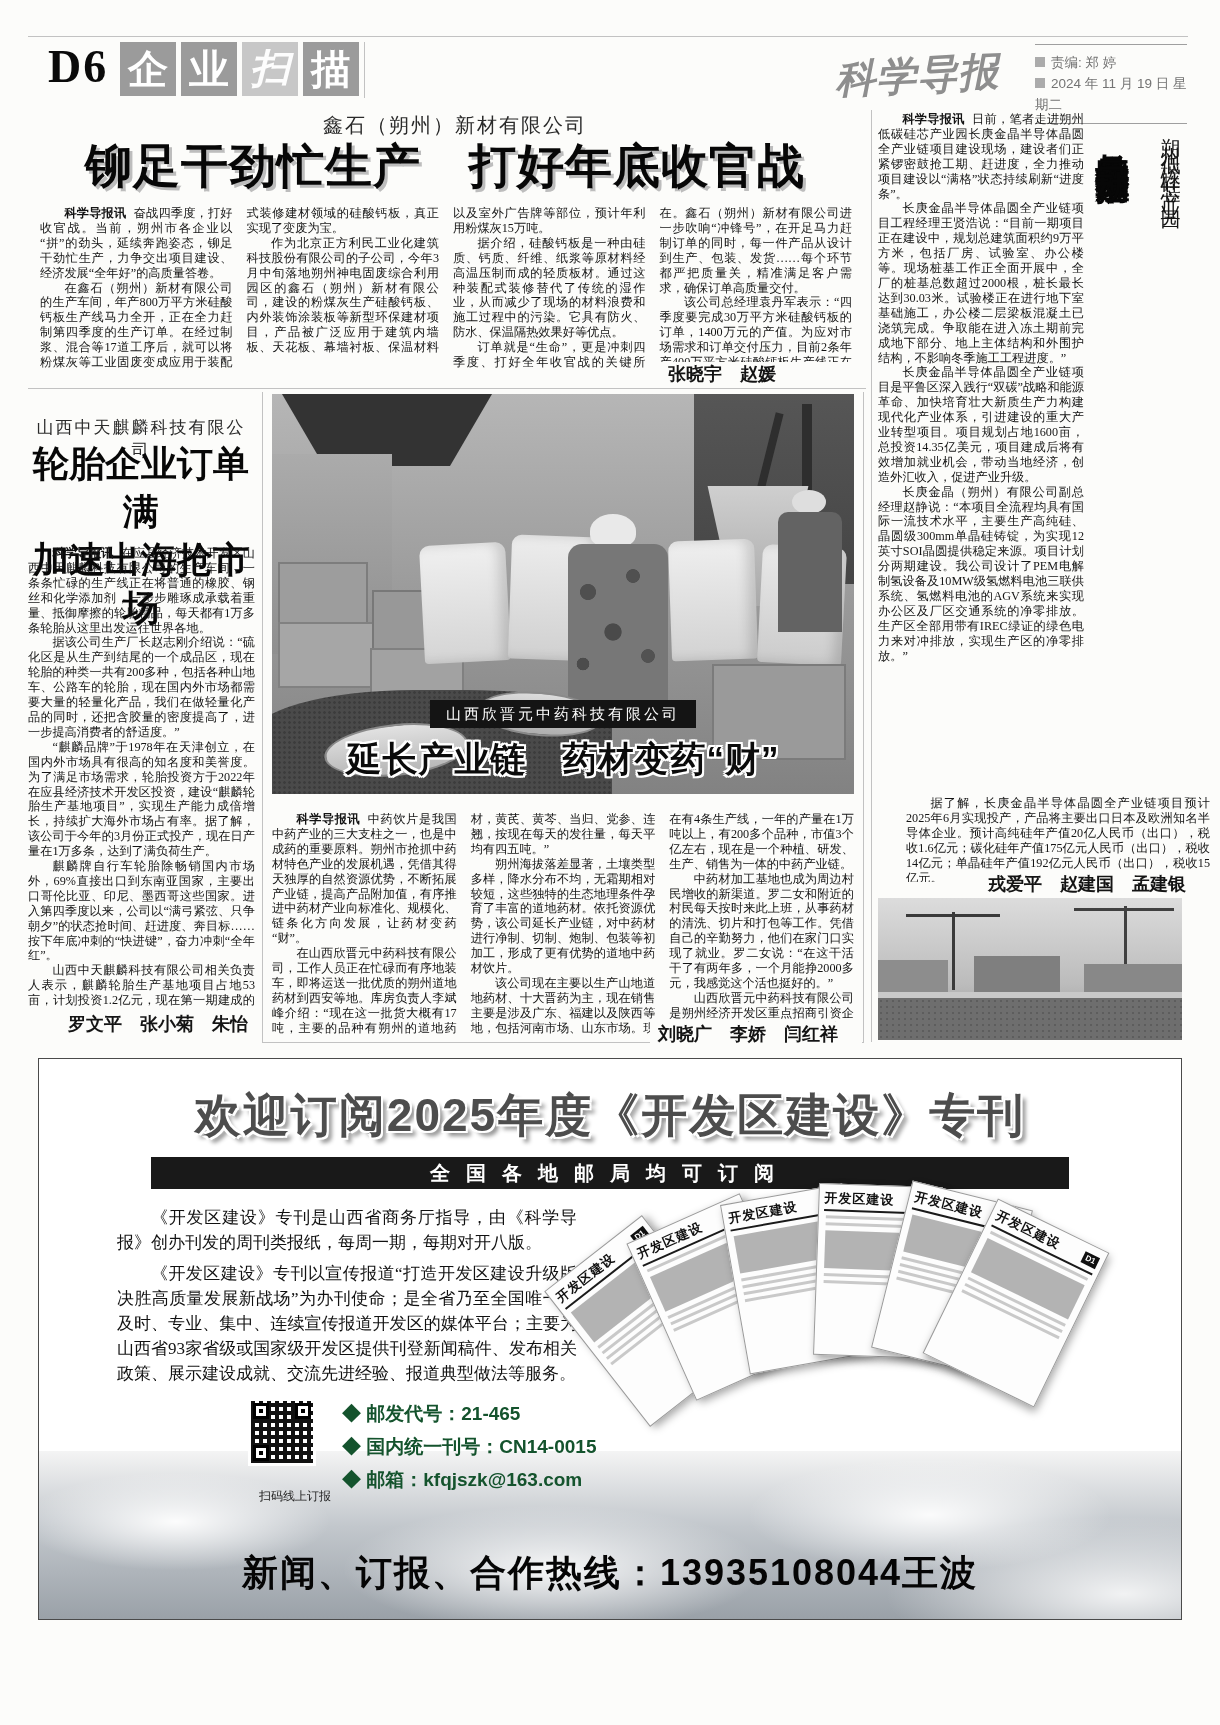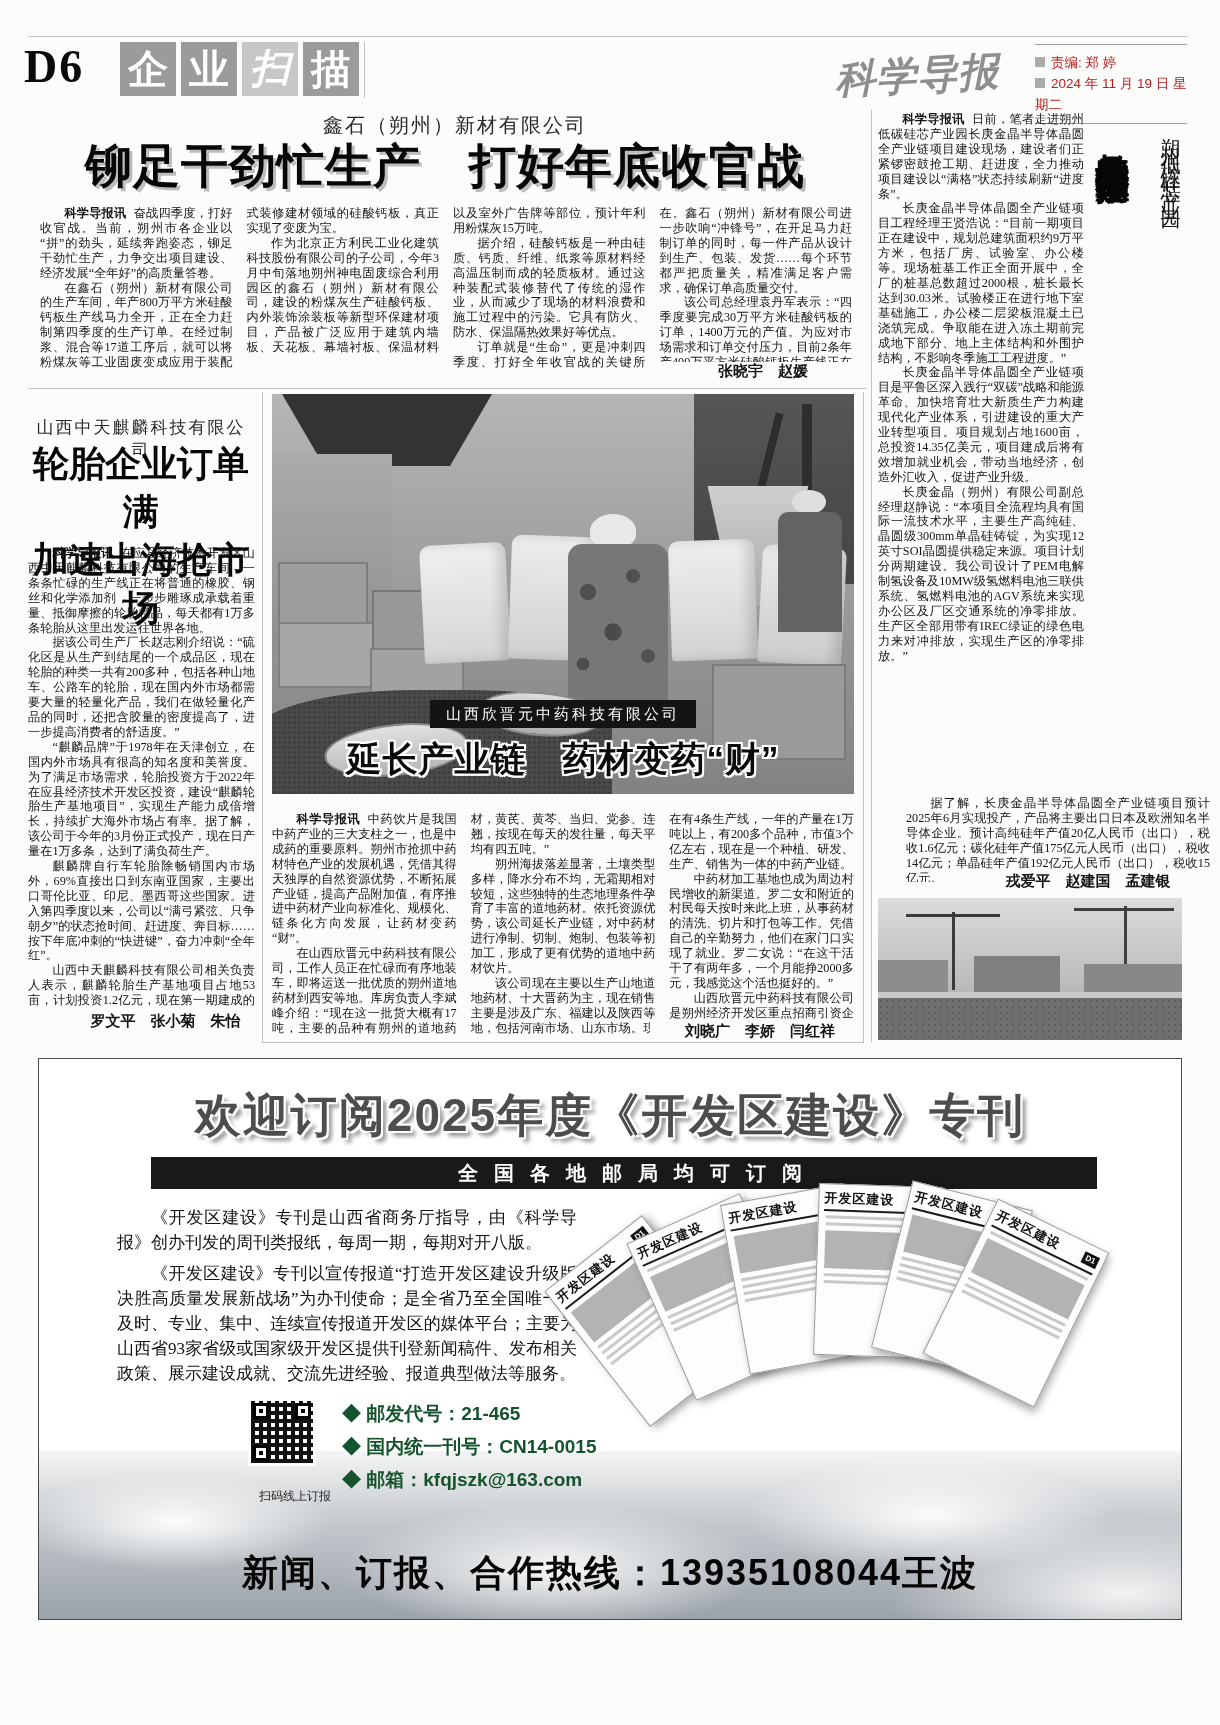--- a/index.html
+++ b/index.html
@@ -1,35 +1,35 @@
 <!DOCTYPE html>
 <html lang="zh"><head>
 <meta charset="utf-8">
 <style>
   html,body{margin:0;padding:0;background:#e9e9e9;}
   #page{position:relative;width:1220px;height:1725px;background:#fcfcfa;margin:0 auto;overflow:hidden;
         font-family:"Liberation Serif","DejaVu Serif",serif;color:#141414;}
   .hairline{position:absolute;background:#c2c2c2;}
   .sans{font-family:"Liberation Sans","DejaVu Sans",sans-serif;}
   
-  .edition{position:absolute;left:24px;top:40px;font:900 46px "Liberation Serif",serif;letter-spacing:2px;color:#0a0a0a;}
+  .edition{position:absolute;left:48px;top:40px;font:900 46px "Liberation Serif",serif;letter-spacing:2px;color:#0a0a0a;}
   .section-boxes{position:absolute;left:120px;top:42px;display:flex;gap:5px;}
   .sec-box{width:56px;height:54px;background:#9b9b9b;color:#fff;font:700 40px/54px "Liberation Sans",sans-serif;text-align:center;}
   .sec-box.alt{background:#c7c7c7;color:#fdfdfd;font-family:"Liberation Serif",serif;font-style:italic;}
   .masthead{position:absolute;left:822px;top:48px;width:190px;text-align:center;color:#8e8e8e;
             font:700 40px "Liberation Serif",serif;font-style:italic;transform:rotate(-3deg);letter-spacing:1px;}
   .header-meta{position:absolute;left:1035px;top:44px;width:152px;border-top:1px solid #9f9f9f;border-bottom:1px solid #9f9f9f;
-               padding:7px 0 8px 0;font:13.5px/21px "Liberation Sans",sans-serif;color:#b91c1c;}
+               padding:7px 0 8px 0;font:13.5px/21px "Liberation Sans",sans-serif;color:#737373;}
   .header-meta .sq{display:inline-block;width:10px;height:10px;background:#ababab;margin-right:6px;}
   
   .kicker{text-align:center;color:#2a2a2a;letter-spacing:2px;}
   .body-txt{font-size:12.2px;line-height:14.9px;text-align:justify;overflow:hidden;}
   .body-txt p{margin:0;text-indent:2em;}
   .lead-label{font-family:"Liberation Sans",sans-serif;font-weight:700;margin-right:.6em;}
-  .byline{position:absolute;font-weight:700;font-size:15px;text-align:center;background:#fcfcfa;padding-left:8px;}
+  .byline{position:absolute;font-weight:700;font-size:18px;text-align:left;background:#fcfcfa;padding-left:8px;}
   
   .main-kicker{position:absolute;left:60px;top:112px;width:790px;font:20px "Liberation Sans",sans-serif;}
   .main-headline{position:absolute;left:40px;top:138px;width:810px;text-align:center;color:#070707;
                  font:900 47px/56px "Liberation Sans",sans-serif;letter-spacing:1px;text-shadow:3px 3px 0 #bdbdbd;}
   .main-body{position:absolute;left:40px;top:206px;width:812px;height:178px;column-count:4;column-gap:14px;}
   
   .left-kicker{position:absolute;left:28px;top:416px;width:226px;font:17px "Liberation Sans",sans-serif;}
   .left-headline{position:absolute;left:24px;top:440px;width:234px;text-align:center;color:#070707;
                  font:900 36px/48px "Liberation Sans",sans-serif;}
   .left-body{position:absolute;left:28px;top:546px;width:227px;height:462px;}
@@ -58,21 +58,21 @@
      background:
        radial-gradient(ellipse 220px 70px at 12% 42%,rgba(255,255,255,.95),rgba(255,255,255,0) 70%),
        radial-gradient(ellipse 300px 90px at 45% 70%,rgba(255,255,255,.9),rgba(255,255,255,0) 70%),
        radial-gradient(ellipse 260px 80px at 78% 38%,rgba(255,255,255,.92),rgba(255,255,255,0) 70%),
        radial-gradient(ellipse 340px 110px at 95% 85%,rgba(255,255,255,.85),rgba(255,255,255,0) 70%),
        linear-gradient(#f4f4f4,#c2c7cc 45%,#9aa1a8);}
   .ad-title{position:absolute;left:0;top:26px;width:100%;text-align:center;color:#4d4d4d;
       font:900 46px "Liberation Sans",sans-serif;letter-spacing:2px;
       text-shadow:-2px -2px 0 #fff,2px -2px 0 #fff,-2px 2px 0 #fff,2px 2px 0 #fff,5px 5px 4px rgba(0,0,0,.45);}
   .ad-banner{position:absolute;left:112px;top:98px;width:918px;background:#191919;color:#fff;text-align:center;
-      font:700 20px/32px "Liberation Sans",sans-serif;letter-spacing:16px;padding-left:28px;}
+      font:700 20px/32px "Liberation Sans",sans-serif;letter-spacing:16px;}
   .ad-paras{position:absolute;left:66px;top:146px;width:472px;font-size:17px;line-height:25px;text-align:justify;color:#111;}
   .ad-paras p{margin:0 0 6px 12px;text-indent:2em;}
   .ad-papers{position:absolute;left:545px;top:118px;width:480px;height:300px;}
   .np{position:absolute;width:124px;height:172px;background:#fdfdfd;border:1px solid #9a9a9a;
       box-shadow:3px 4px 8px rgba(0,0,0,.35);padding:5px;box-sizing:border-box;}
   .np-mast{display:flex;justify-content:space-between;align-items:center;border-bottom:2px solid #1a1a1a;padding-bottom:2px;}
   .np-title{font:700 13px "Liberation Serif",serif;letter-spacing:1px;color:#101010;}
   .np-d1{background:#101010;color:#fff;font:700 8px/10px "Liberation Sans",sans-serif;padding:1px 3px;}
   .np-line{height:3px;background:#c9c9c9;margin:4px 2px;}
   .np-photo{height:38px;background:#b3b3b3;margin:5px 2px;}

